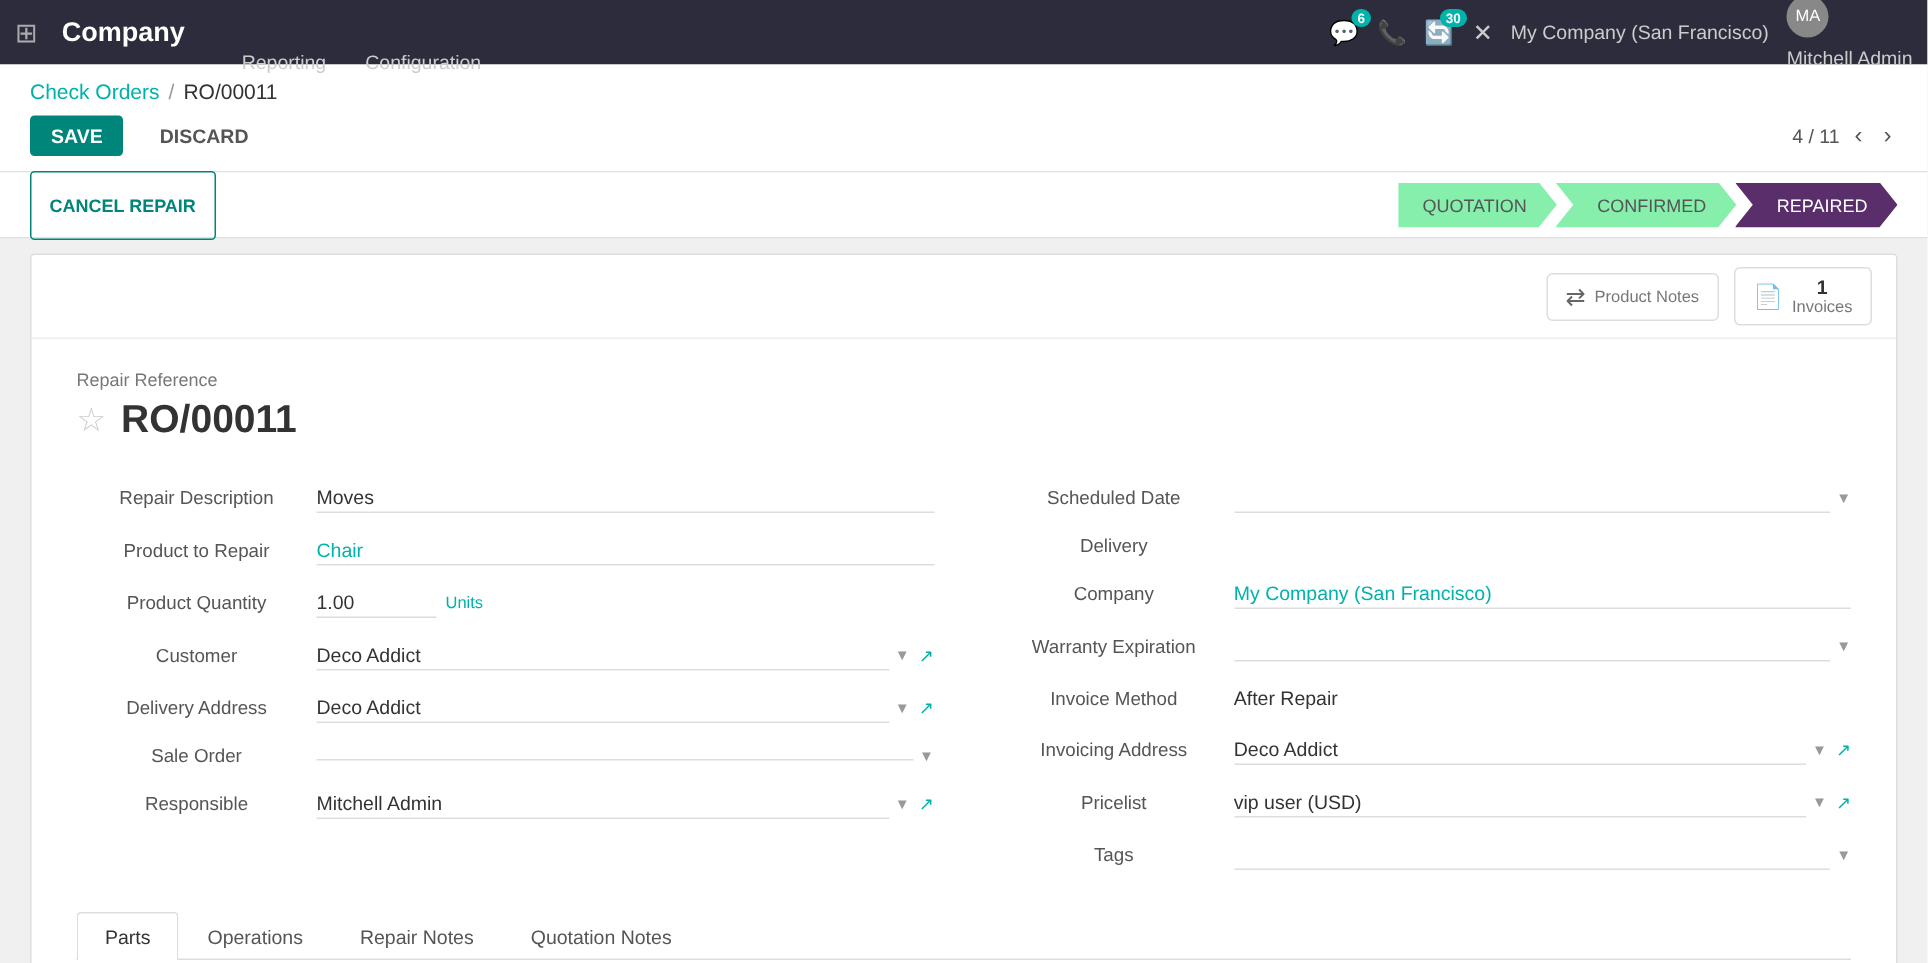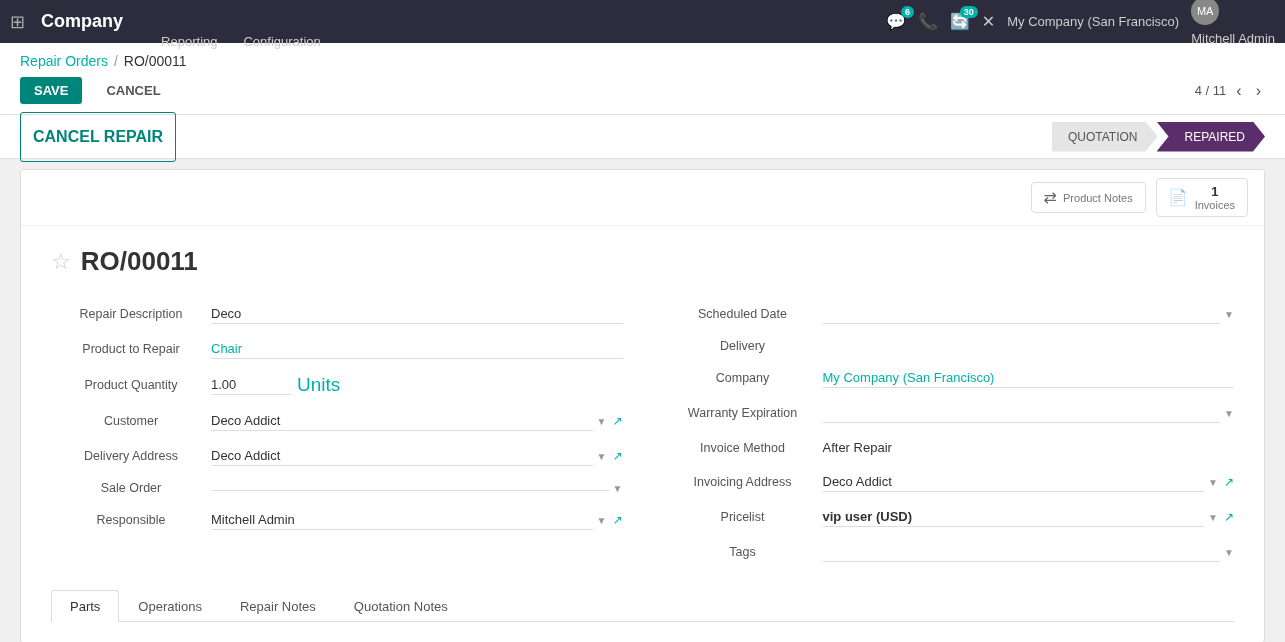--- a/index.html
+++ b/index.html
@@ -66,28 +66,28 @@
     
     .status-bar {
       background: #fff;
       display: flex; align-items: center;
       padding: 0 20px;
       border-bottom: 1px solid #e0e0e0;
       height: 44px;
     }
     .status-action-btn {
       border: 1px solid #00857a; color: #00857a; background: transparent;
-      padding: 15px 12px; border-radius: 3px; cursor: pointer; font-size: 16px; font-weight: bold;
+      padding: 15px 12px; border-radius: 3px; cursor: pointer; font-size: 12px; font-weight: bold;
     }
     .status-spacer { flex: 1; }
     .status-stages { display: flex; align-items: center; gap: 0; }
     .status-stage {
       padding: 8px 20px 8px 28px;
       font-size: 12px; color: #777;
-      background: #e5e5e5;
+      background: #86efac;
       clip-path: polygon(0 0, calc(100% - 12px) 0, 100% 50%, calc(100% - 12px) 100%, 0 100%, 12px 50%);
       margin-left: -1px;
       cursor: pointer;
     }
     .status-stage:first-child {
       clip-path: polygon(0 0, calc(100% - 12px) 0, 100% 50%, calc(100% - 12px) 100%, 0 100%);
       padding-left: 16px;
     }
     .status-stage.active {
       background: #5a2d6b; color: #fff;
@@ -146,21 +146,21 @@
       flex: 1; font-size: 13px; color: #333;
       border-bottom: 1px solid #ddd; padding: 2px 0;
     }
     .form-value.link { color: #00b2a9; cursor: pointer; }
     .form-value.no-border { border-bottom: none; }
     .form-value-with-unit { display: flex; align-items: center; gap: 6px; flex: 1; }
     .form-value-input {
       border: none; border-bottom: 1px solid #ddd; outline: none;
       font-size: 13px; color: #333; padding: 2px 0; width: 80px;
     }
-    .form-unit { color: #00b2a9; font-size: 19px; }
+    .form-unit { color: #00b2a9; font-size: 11px; }
     .form-select-wrapper { display: flex; align-items: center; flex: 1; position: relative; }
     .form-select-arrow { color: #999; font-size: 10px; margin-left: 4px; }
     .form-ext-link { color: #00b2a9; cursor: pointer; font-size: 12px; margin-left: 6px; }
 
     
     .tabs-row {
       display: flex; border-bottom: 1px solid #ddd; margin: 20px 0 0 0;
     }
     .tab {
       padding: 8px 18px; cursor: pointer; font-size: 13px; color: #555;
@@ -194,43 +194,46 @@
     <span class="topnav-company">My Company (San Francisco)</span>
     <div class="topnav-user">
       <div class="topnav-avatar">MA</div>
       <span>Mitchell Admin</span>
     </div>
   </div>
 </nav>
 
 <div class="breadcrumb-bar">
   <div class="breadcrumb">
-    <span class="breadcrumb-link">Repair Orders</span>
+    <span class="breadcrumb-link">Check Orders</span>
     <span class="breadcrumb-sep">/</span>
     <span class="breadcrumb-current">RO/00011</span>
   </div>
   <div class="action-bar">
     <button class="btn-save">SAVE</button>
-    <button class="btn-discard">CANCEL</button>
+    <button class="btn-discard">DISCARD</button>
     <div class="action-spacer"></div>
     <div class="pagination">
       <span>4 / 11</span>
       <span class="pagination-arrow">‹</span>
       <span class="pagination-arrow">›</span>
     </div>
   </div>
 </div>
 
 <div class="status-bar">
   <button class="status-action-btn">CANCEL REPAIR</button>
   <div class="status-spacer"></div>
   <div class="status-stages">
     <div class="status-stage done">
       <span>QUOTATION</span>
     </div>
+    <div class="status-stage done">
+      <span>CONFIRMED</span>
+    </div>
     <div class="status-stage active">
       <span>REPAIRED</span>
     </div>
   </div>
 </div>
 
 <div class="main-content">
   <div class="form-card">
 
     <div class="smart-buttons">
@@ -241,32 +244,33 @@
       <div class="smart-btn">
         <span class="smart-btn-icon">📄</span>
         <div style="display:flex;flex-direction:column;align-items:center;">
           <span class="smart-btn-count">1</span>
           <span class="smart-btn-label">Invoices</span>
         </div>
       </div>
     </div>
 
     <div class="form-body">
+      <div class="repair-ref-label">Repair Reference</div>
       <div class="repair-ref-row">
         <span class="star-icon">☆</span>
         <span class="repair-ref-number">RO/00011</span>
       </div>
 
       <div class="form-fields">
 
         <div>
 
           <div class="form-row">
             <span class="form-label">Repair Description</span>
-            <span class="form-value">Deco</span>
+            <span class="form-value">Moves</span>
           </div>
 
           <div class="form-row">
             <span class="form-label">Product to Repair</span>
             <span class="form-value link">Chair</span>
           </div>
 
           <div class="form-row">
             <span class="form-label">Product Quantity</span>
             <div class="form-value-with-unit">
@@ -348,21 +352,21 @@
             <div class="form-select-wrapper">
               <span class="form-value" style="flex:1;">Deco Addict</span>
               <span class="form-select-arrow">▼</span>
               <span class="form-ext-link">↗</span>
             </div>
           </div>
 
           <div class="form-row">
             <span class="form-label">Pricelist</span>
             <div class="form-select-wrapper">
-              <span class="form-value" style="flex:1;font-weight:bold;">vip user (USD)</span>
+              <span class="form-value" style="flex:1;">vip user (USD)</span>
               <span class="form-select-arrow">▼</span>
               <span class="form-ext-link">↗</span>
             </div>
           </div>
 
           <div class="form-row">
             <span class="form-label">Tags</span>
             <div class="form-select-wrapper">
               <span class="form-value" style="flex:1;">&nbsp;</span>
               <span class="form-select-arrow">▼</span>

